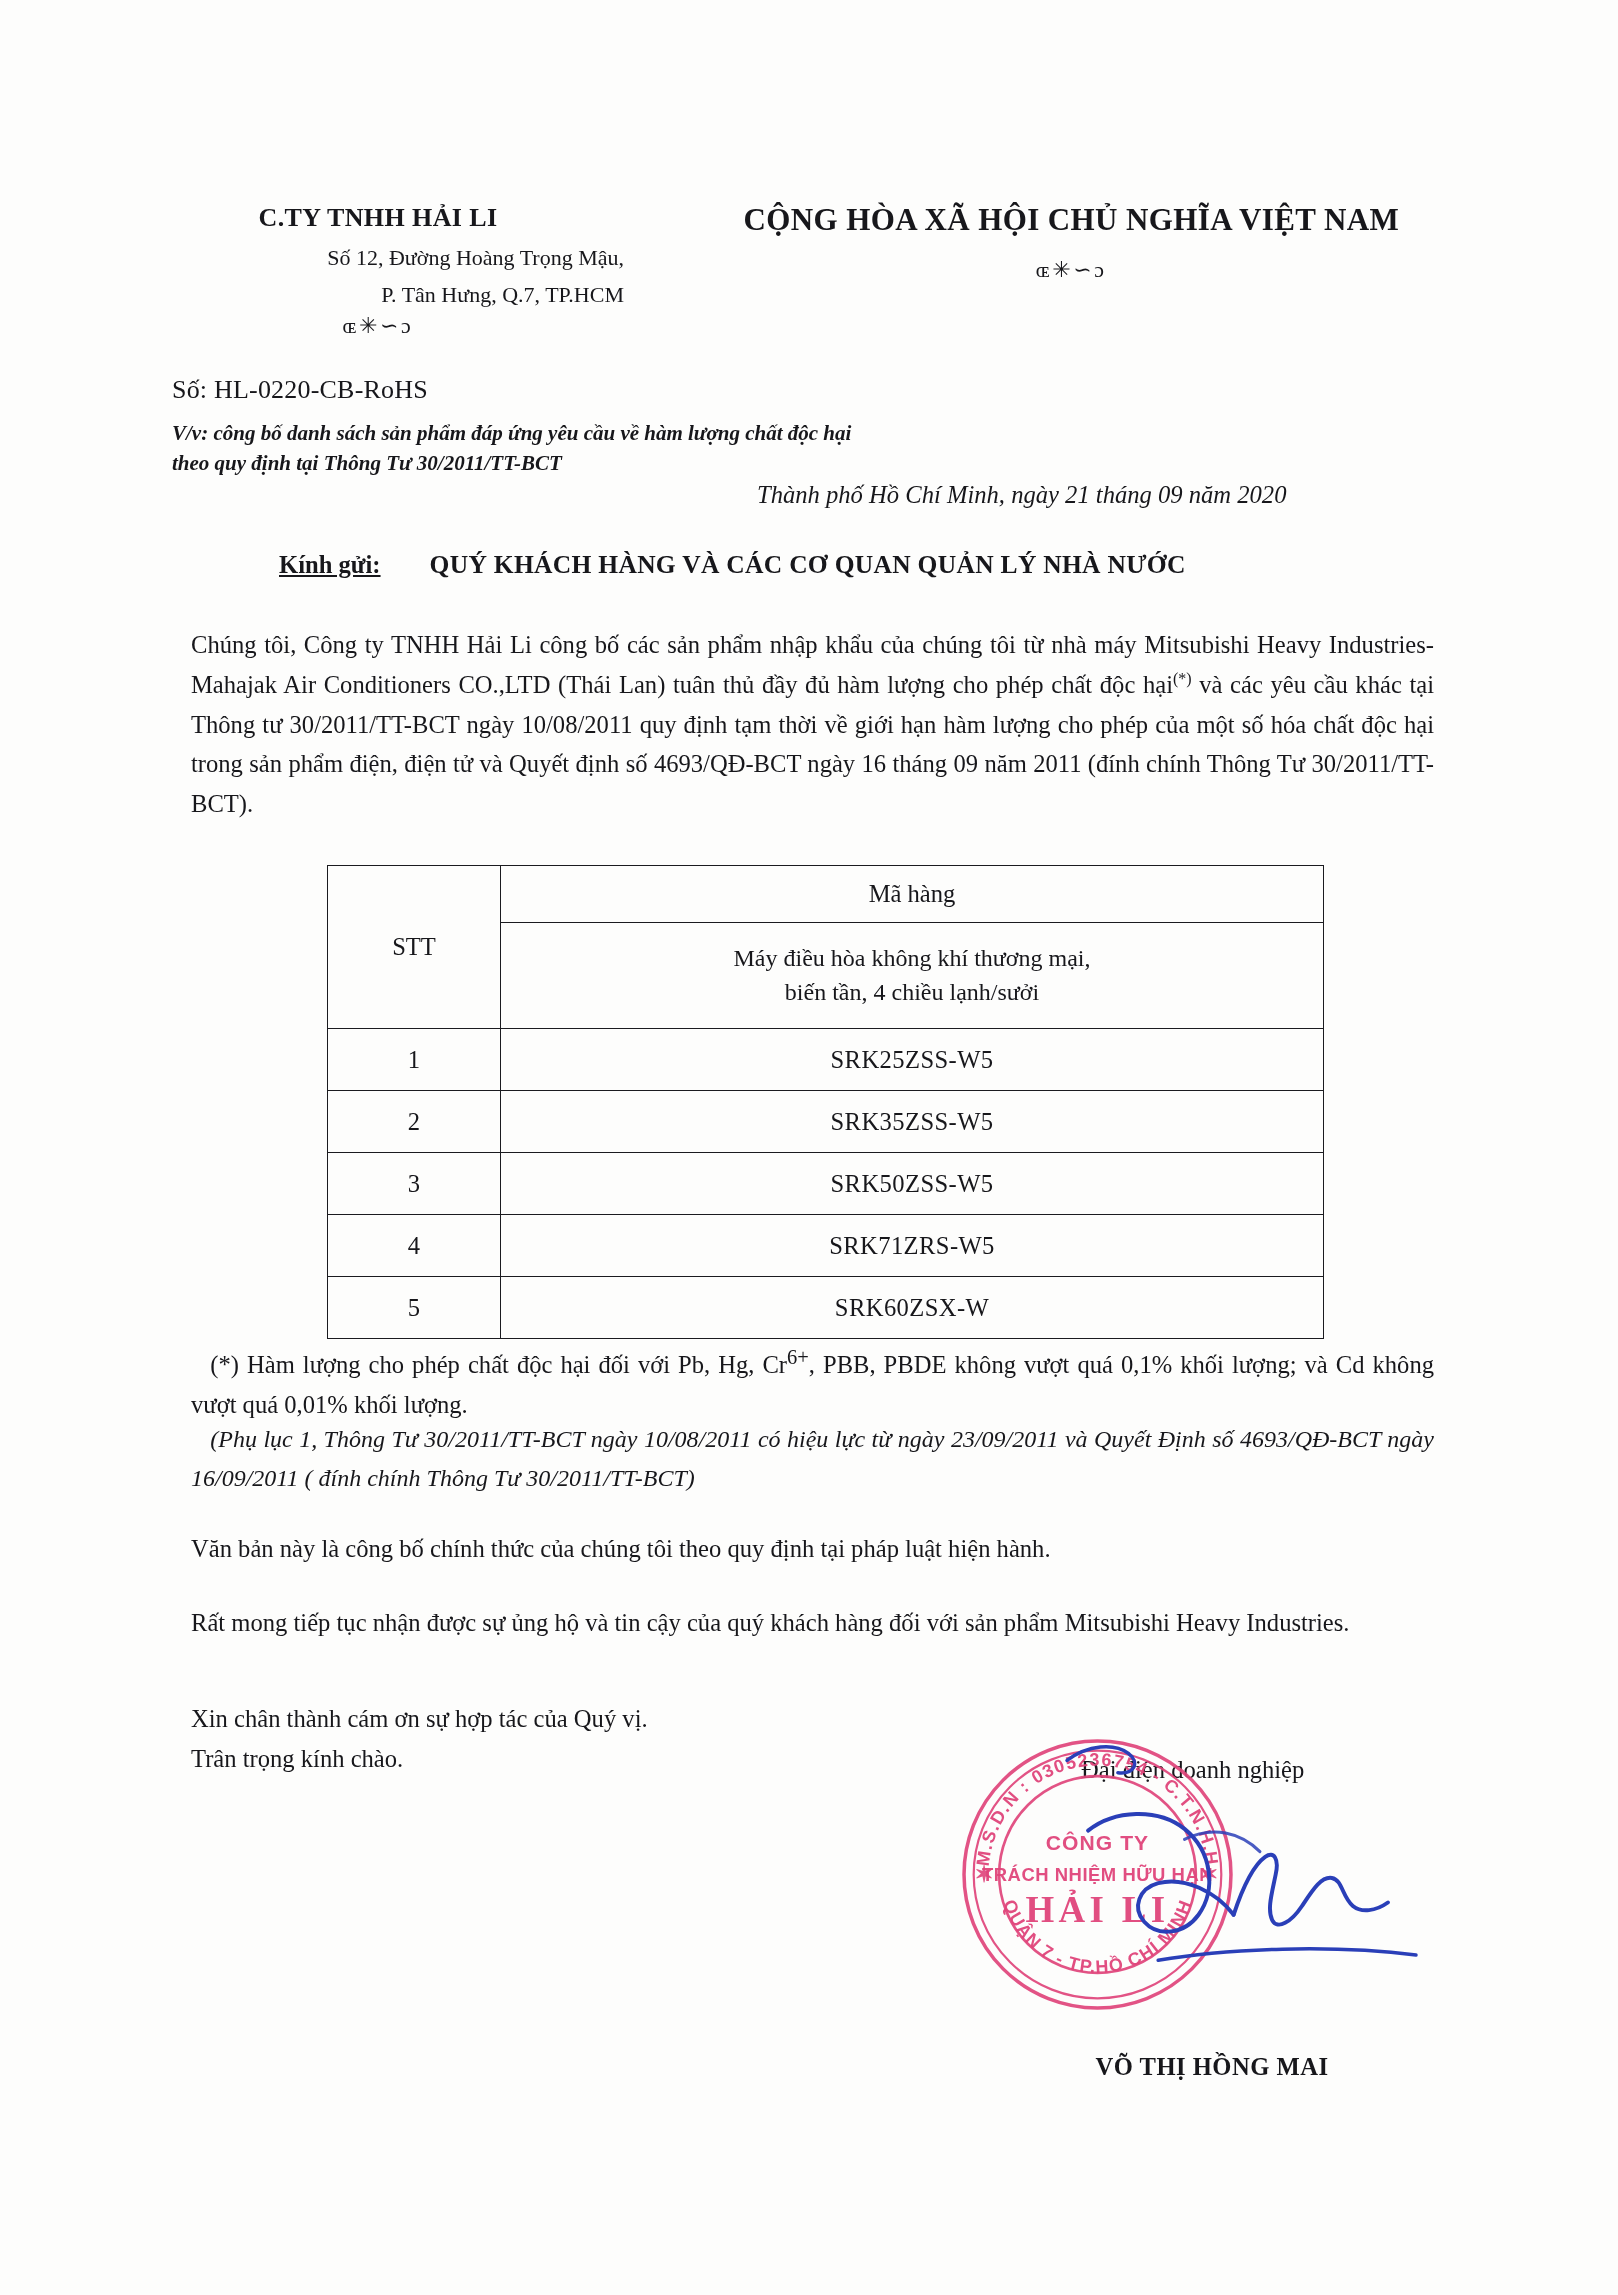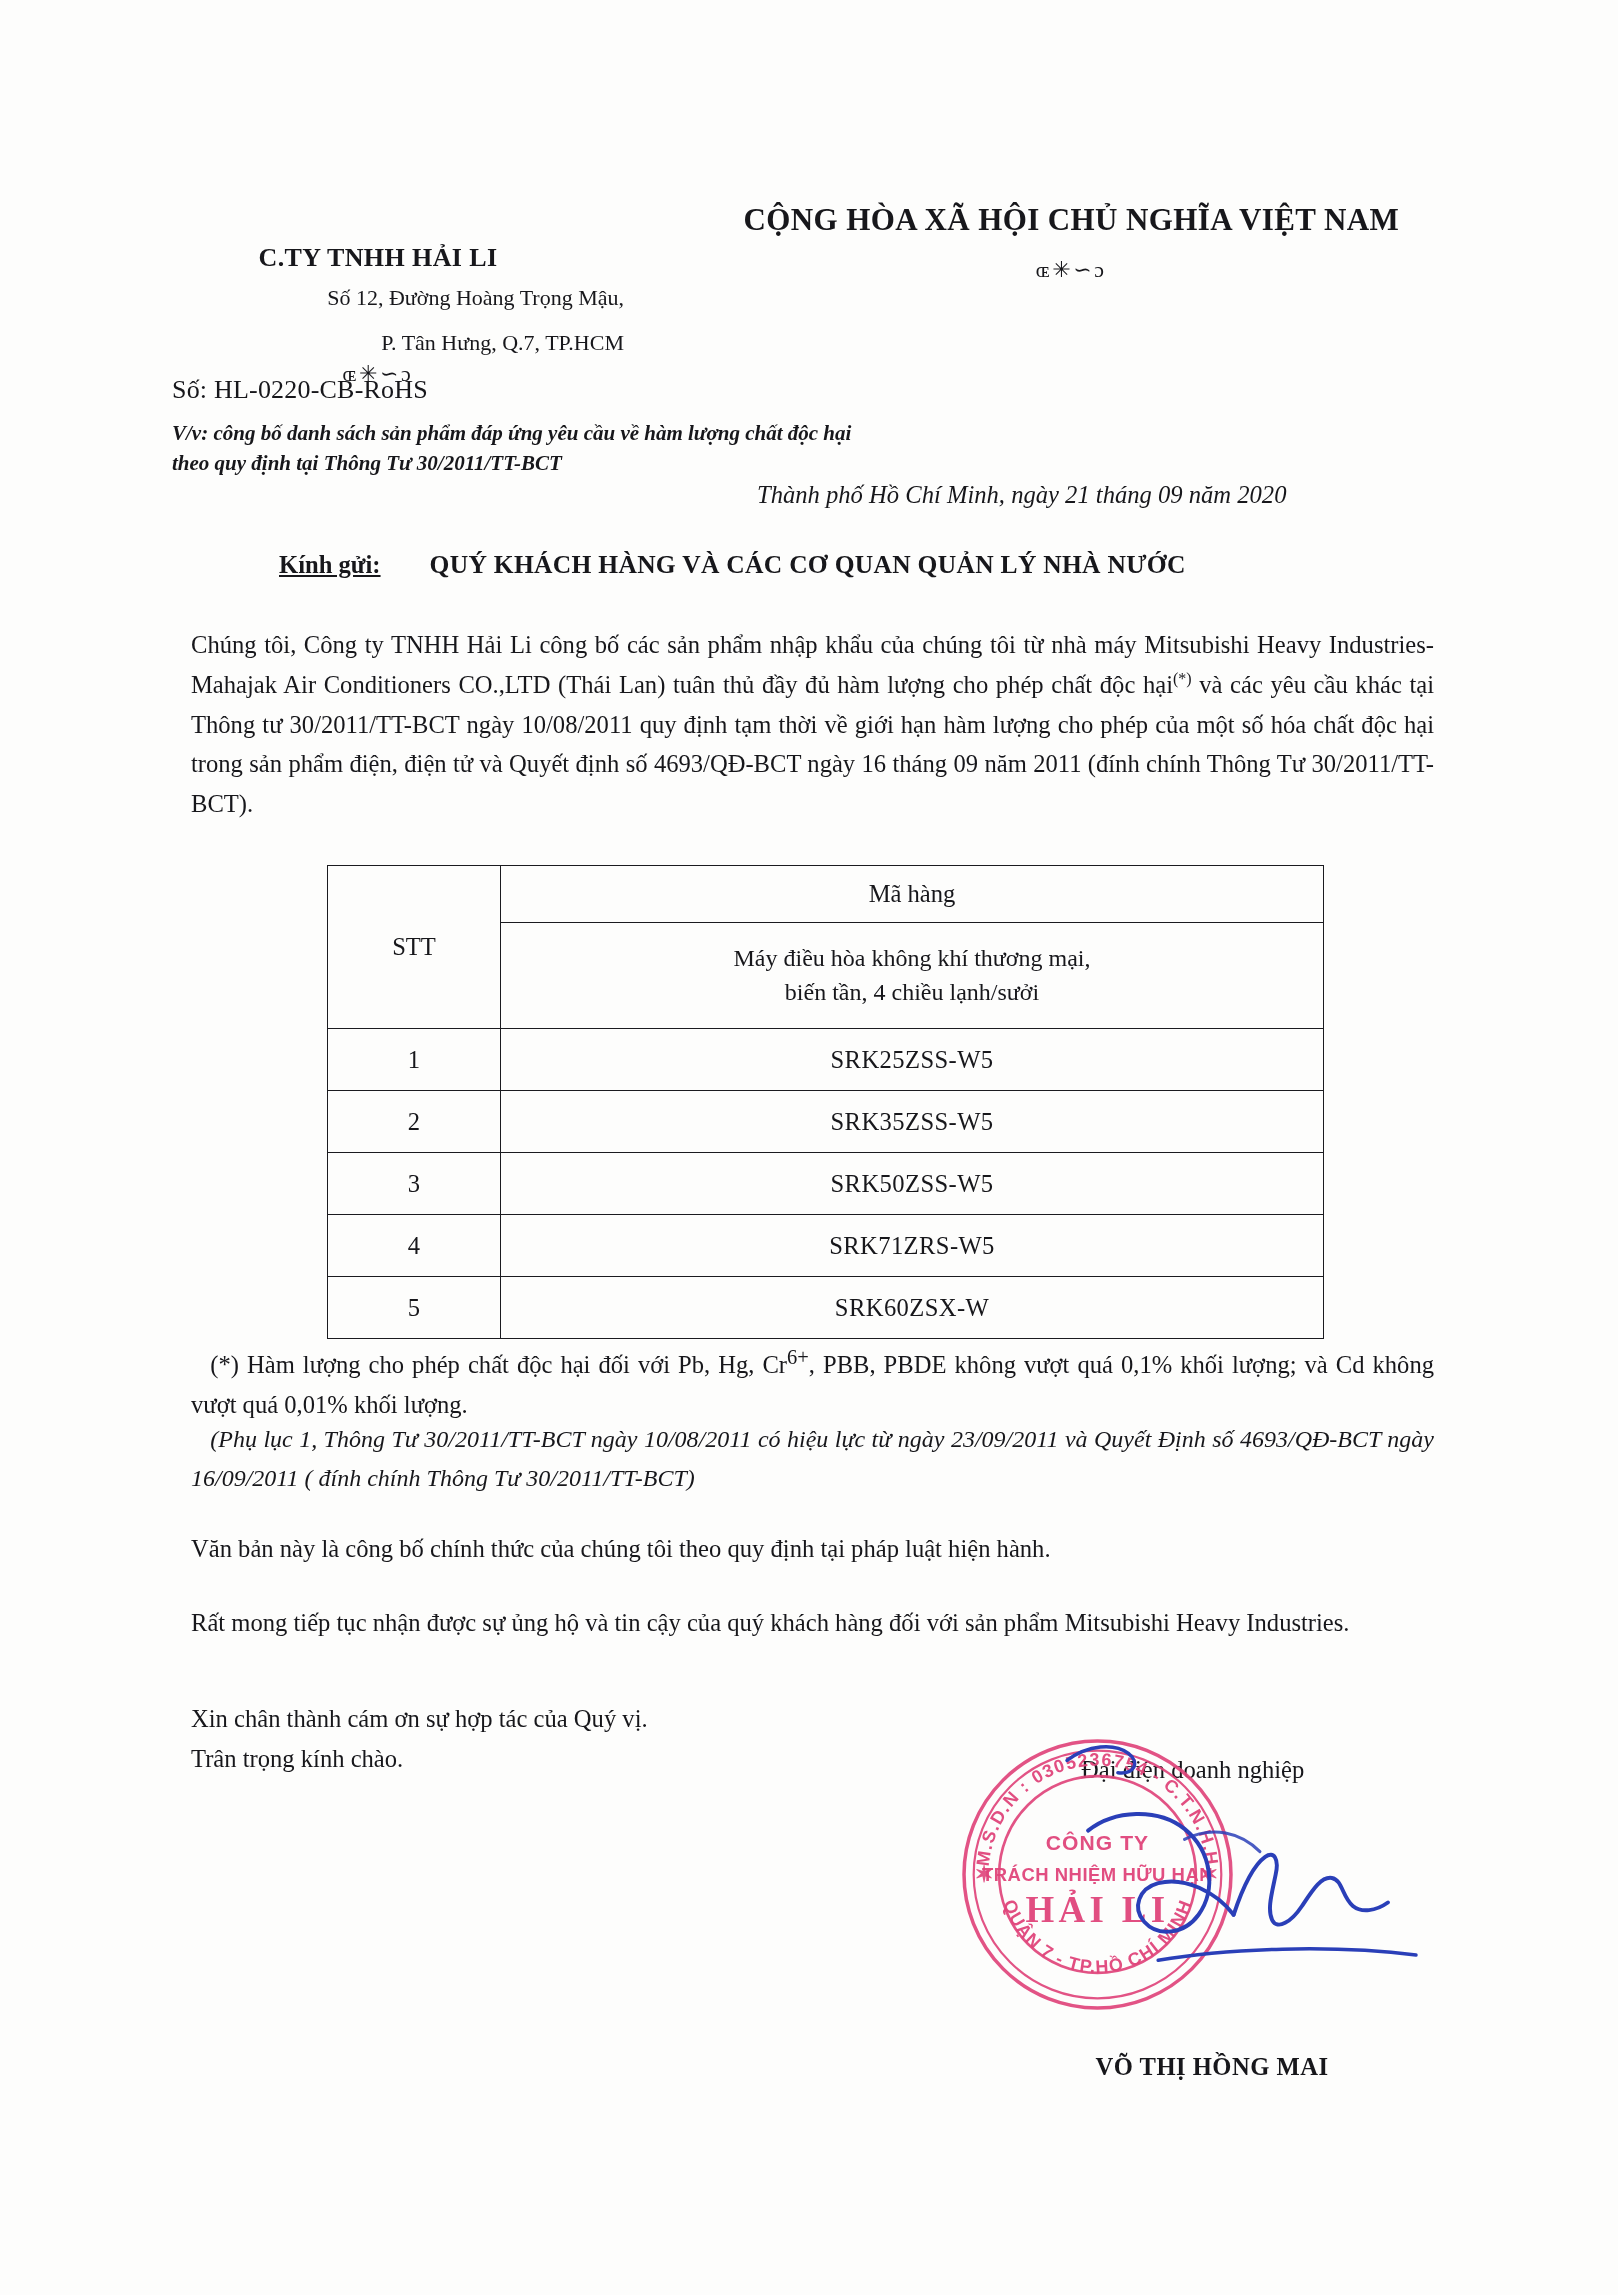--- a/index.html
+++ b/index.html
@@ -38,21 +38,20 @@
   .header-left {
     width: 492px;
     text-align: center;
   }
   .company-name {
     font-size: 26px;
     font-weight: bold;
     letter-spacing: 0.4px;
     line-height: 1.25;
     white-space: nowrap;
-    margin-top: 40px;
   }
   .company-addr {
     font-size: 22px;
     line-height: 1.34;
     margin-top: 8px;
     white-space: nowrap;
     text-align: right;
   }
   .ornament {
     font-size: 22px;
@@ -246,21 +245,21 @@
 </head>
 <body>
 
 <div class="page">
   <div class="sheet"></div>
 
   <div class="header">
     <div class="header-left">
       <div class="company-name">C.TY TNHH HẢI LI</div>
       <div class="company-addr">Số 12, Đường Hoàng Trọng Mậu,</div>
-      <div class="company-addr" style="margin-top:16px">P. Tân Hưng, Q.7, TP.HCM</div>
+      <div class="company-addr" style="margin-top:8px">P. Tân Hưng, Q.7, TP.HCM</div>
       <div class="ornament">ɶ✳∽ɔ</div>
     </div>
 
     <div class="header-right">
       <div class="nation-title">CỘNG HÒA XÃ HỘI CHỦ NGHĨA VIỆT NAM</div>
       <div class="ornament-right">ɶ✳∽ɔ</div>
     </div>
   </div>
 
   <div class="doc-no">Số: HL-0220-CB-RoHS</div>

